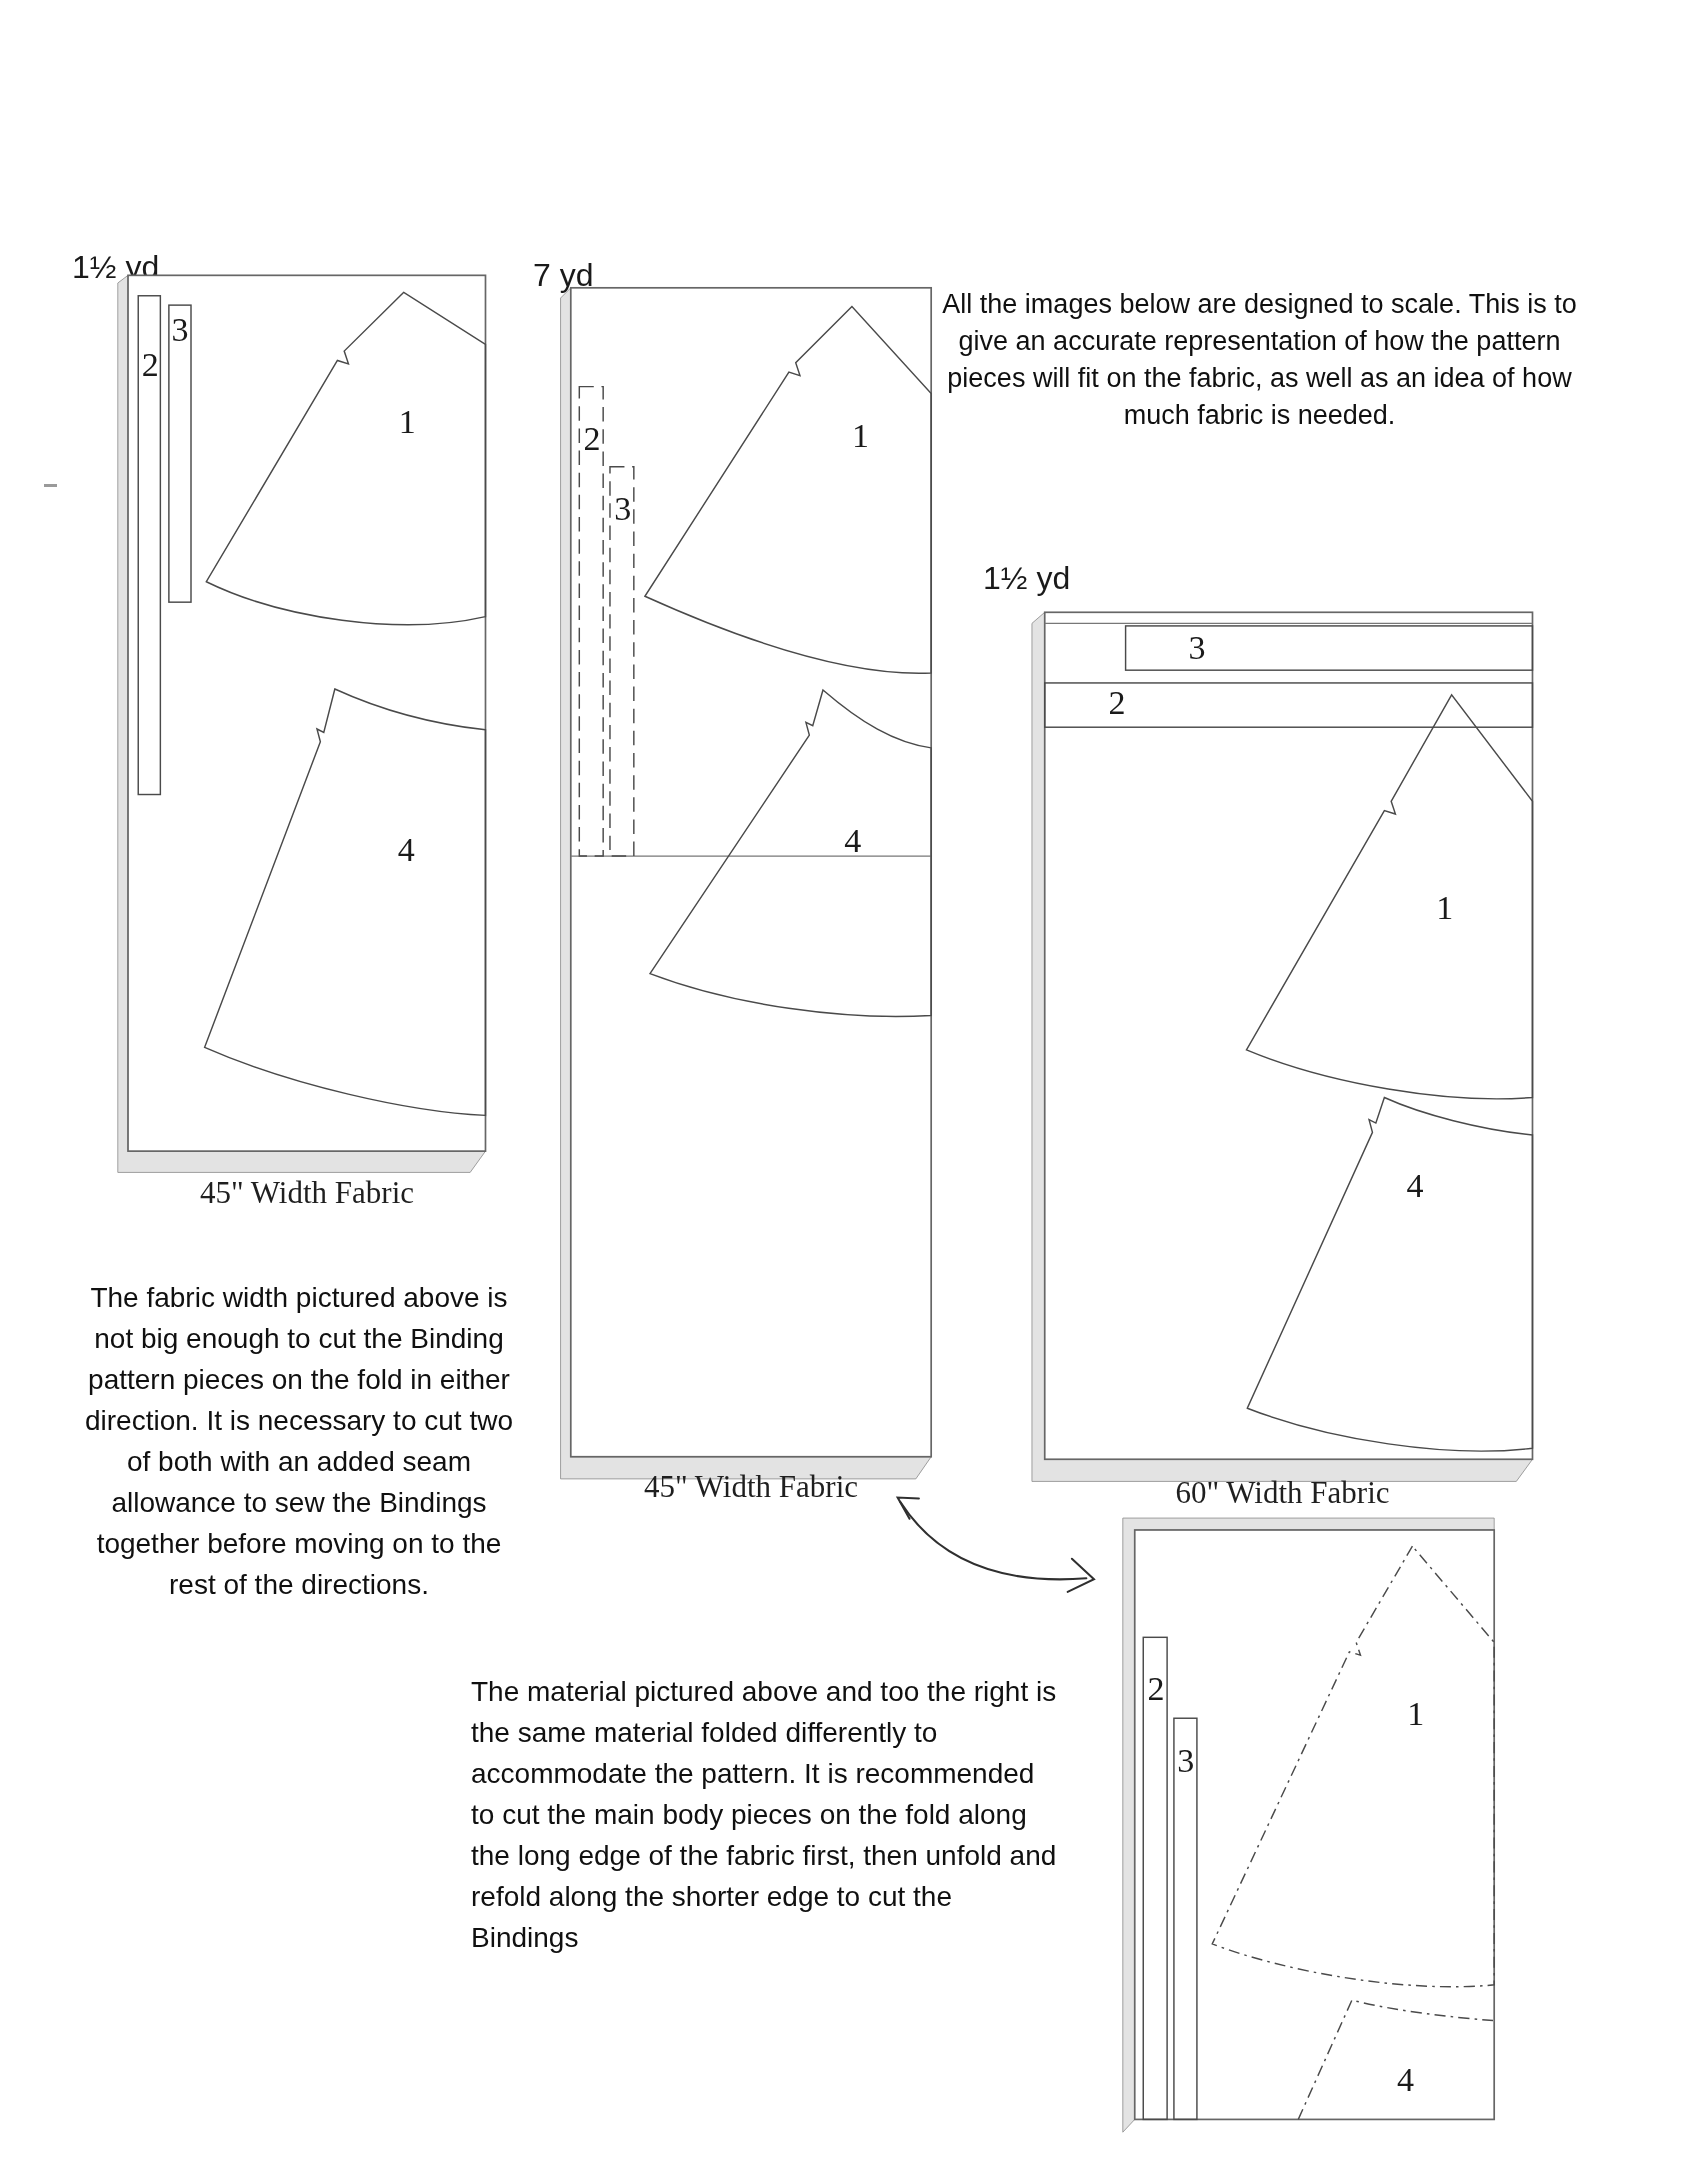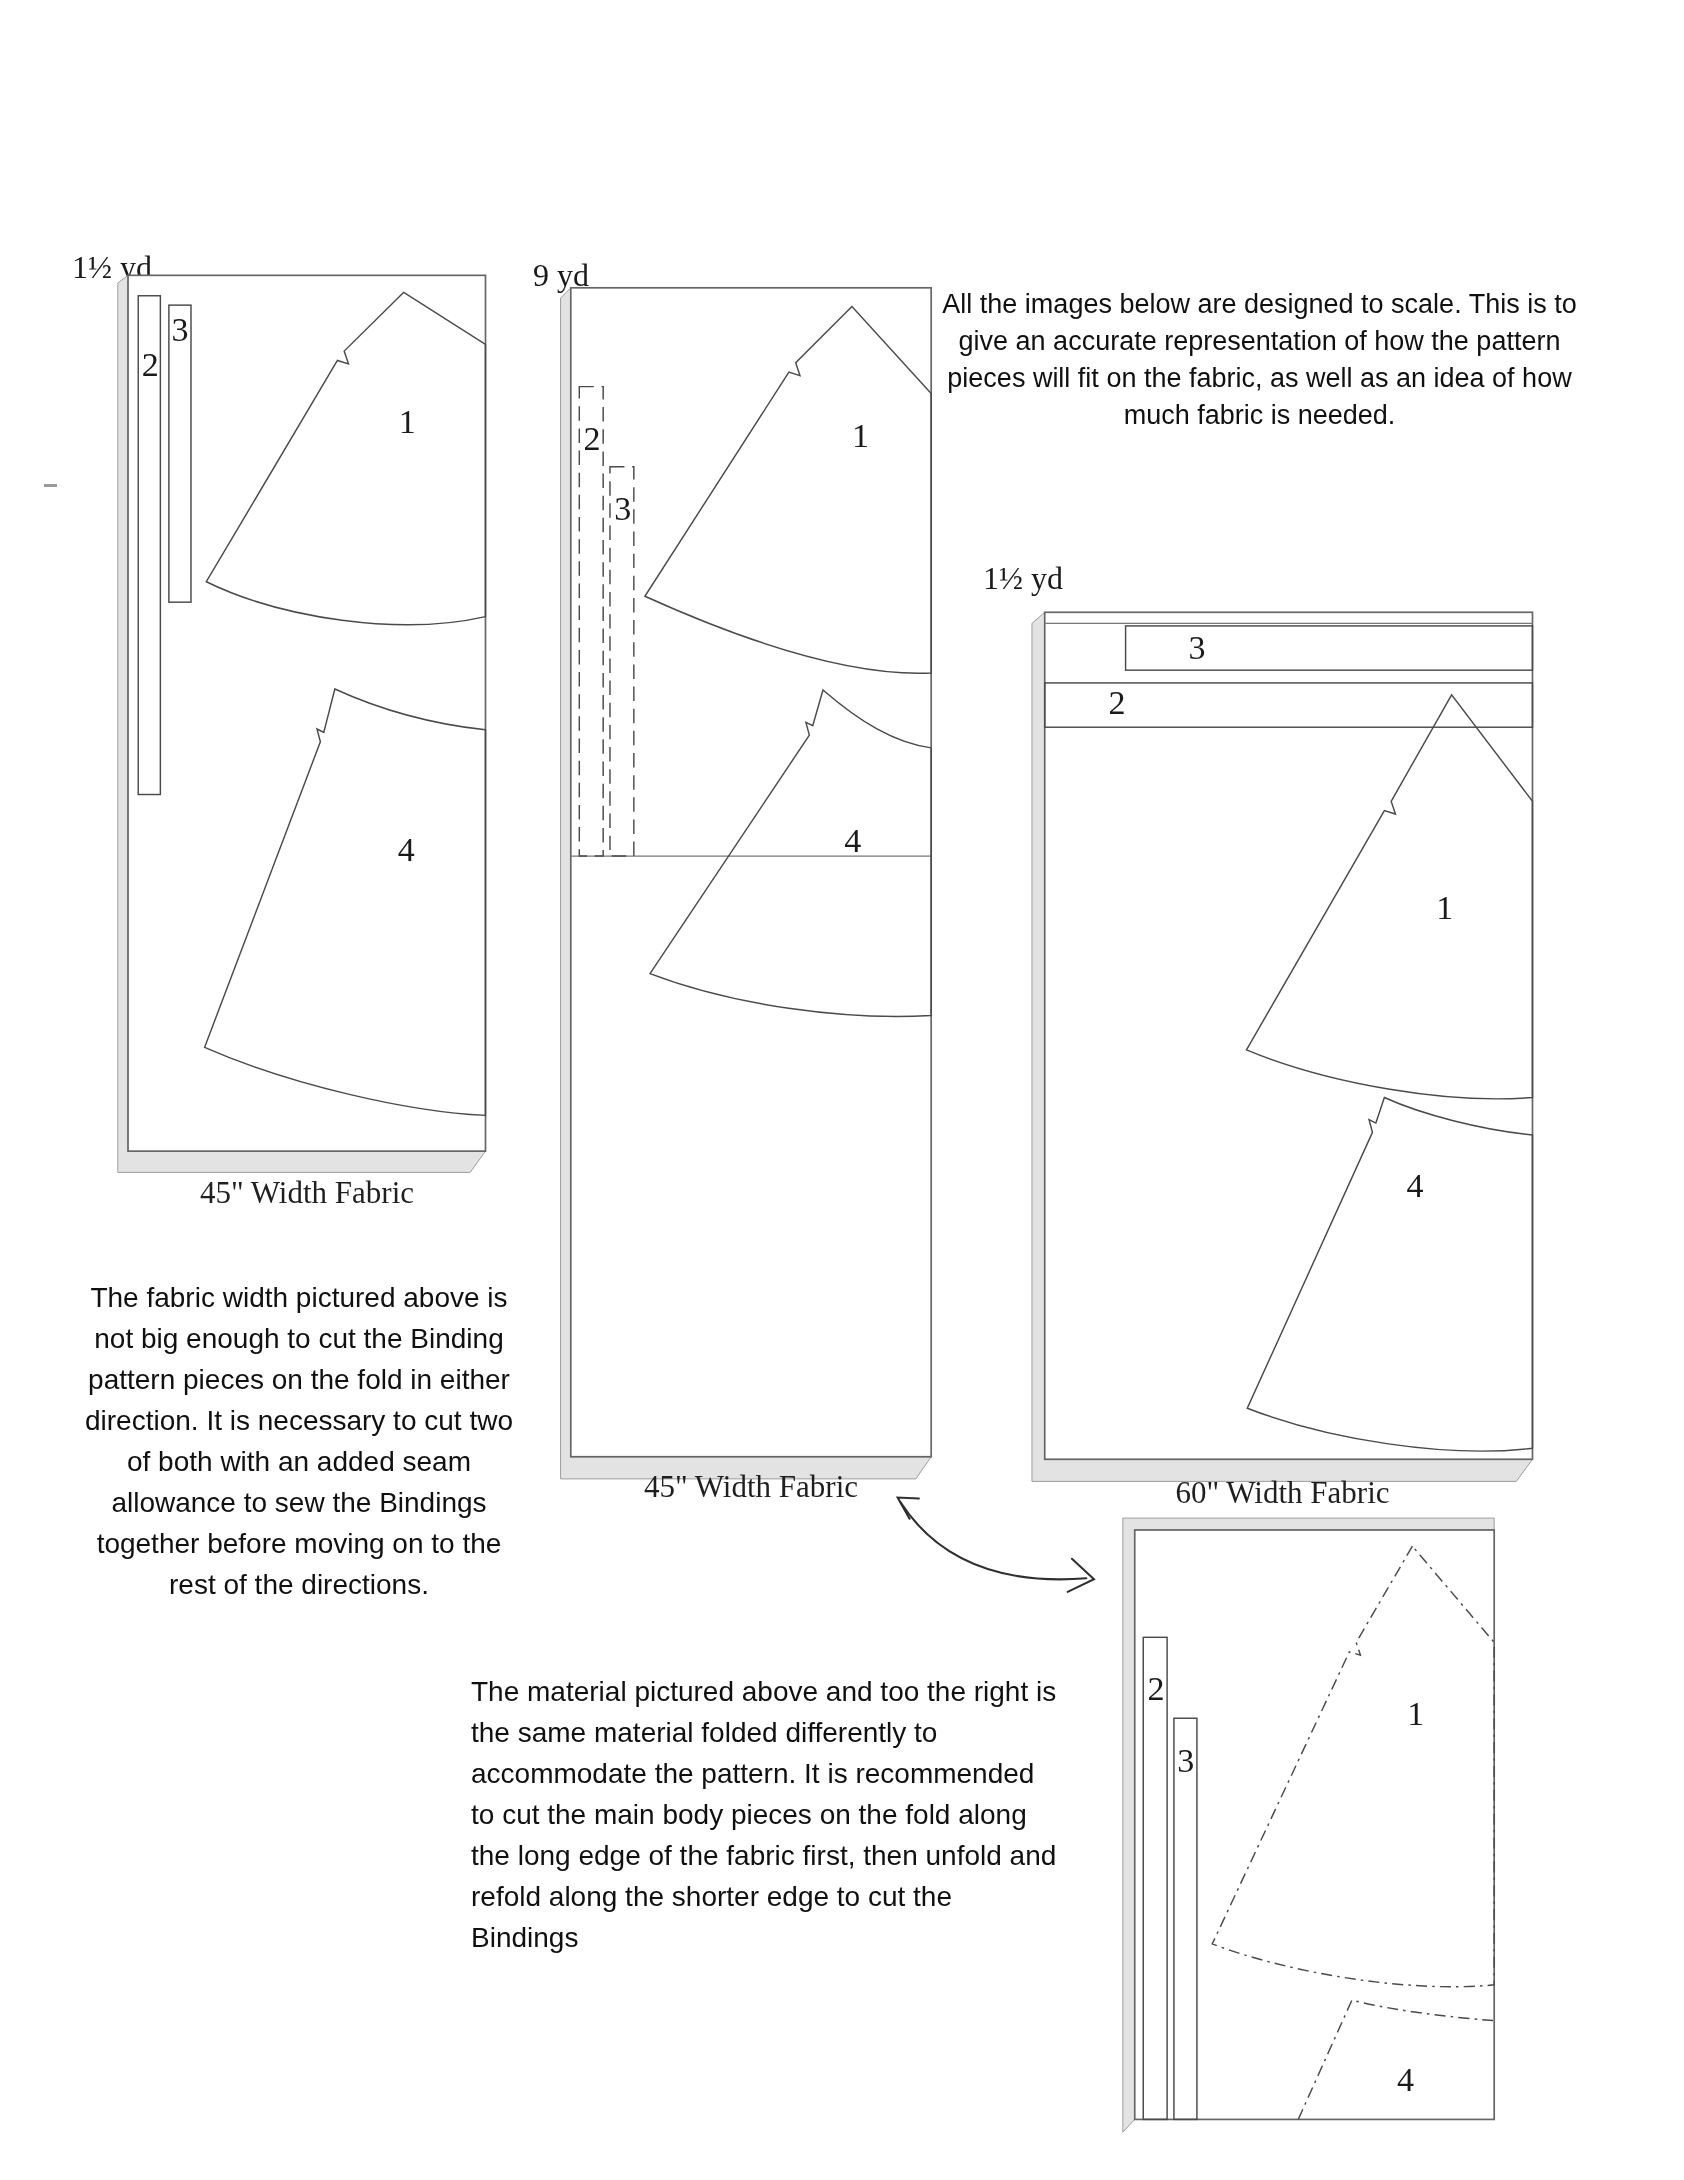--- a/index.html
+++ b/index.html
@@ -1,21 +1,21 @@
 <!DOCTYPE html>
 <html style="font-size:13.6px"><head>
 <meta charset="utf-8">
 <style>
   html,body{margin:0;padding:0;background:#fff;}
   .page{position:relative;width:1685px;height:2181px;background:#ffffff;overflow:hidden;
         font-family:"Liberation Serif",serif;color:#111;}
   .title{position:absolute;left:0;top:92px;width:100%;text-align:center;
          font-family:"Liberation Serif",serif;font-size:80px;font-weight:400;
          letter-spacing:4.3px;color:#111;white-space:nowrap;}
-  .yard{position:absolute;font-family:Liberation Serif, serif;font-size:32px;color:#1a1a1a;white-space:nowrap;}
+  .yard{position:absolute;font-family:Liberation Sans, sans-serif;font-size:32px;color:#1a1a1a;white-space:nowrap;}
   .yard-a{left:72px;top:249px;}
   .yard-b{left:533px;top:257px;}
   .yard-c{left:983px;top:560px;}
   .caption{position:absolute;font-family:"Liberation Serif",serif;font-size:31px;color:#1f1f1f;
            text-align:center;white-space:nowrap;}
   .cap-a{left:128px;width:358px;top:1175px;}
   .cap-b{left:571px;width:360px;top:1469px;}
   .cap-c{left:1032px;width:501px;top:1475px;}
   .note{position:absolute;font-family:"Liberation Sans",sans-serif;color:#101010;white-space:pre;}
   .note-scale{left:923px;top:286px;width:673px;font-size:27px;line-height:37px;text-align:center;}
@@ -42,21 +42,21 @@
 
 <div class="page">
 
 
   <div class="note note-scale">All the images below are designed to scale. This is to
 give an accurate representation of how the pattern
 pieces will fit on the fabric, as well as an idea of how
 much fabric is needed.</div>
 
   <div class="yard yard-a">1½ yd</div>
-  <div class="yard yard-b">9 yd</div>
+  <div class="yard yard-b">7 yd</div>
   <div class="yard yard-c">1½ yd</div>
 
   <svg class="svg-a" width="383" height="916" viewBox="130 315 450 1075">
     <polygon class="shadow" points="138,332 150,323 150,1352 570,1352 552,1377 138,1377"></polygon>
     <rect class="fabric" x="150" y="323" width="420" height="1029"></rect>
     <rect class="piece" x="162" y="347" width="26" height="586"></rect>
     <rect class="piece" x="198" y="358" width="26" height="349"></rect>
     <path class="piece" d="M 474,343 L 404,412 L 409,427 L 396,423 L 242,683 C 330,726 470,747 570,724 L 570,404 Z"></path>
     <path class="piece" d="M 393,809 L 380,860 L 372,856 L 376,871 L 240,1230 C 340,1274 480,1306 570,1310 L 570,857 C 515,851 452,836 393,809 Z"></path>
     <text class="piece-num" x="478" y="508">1</text>

